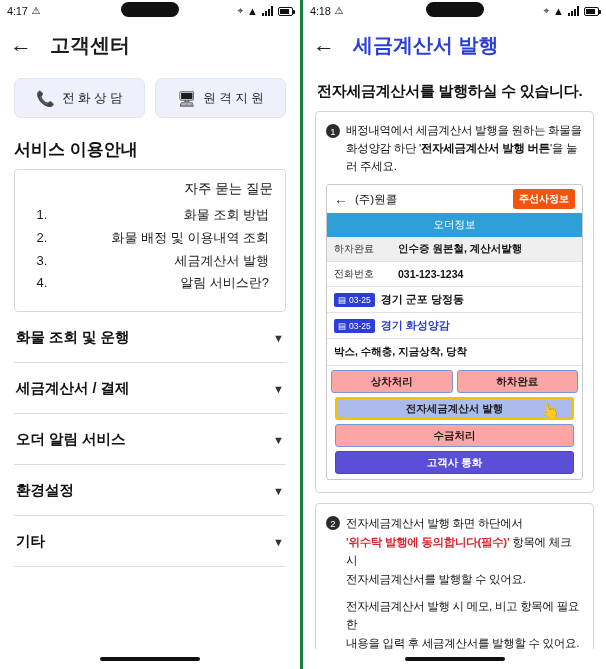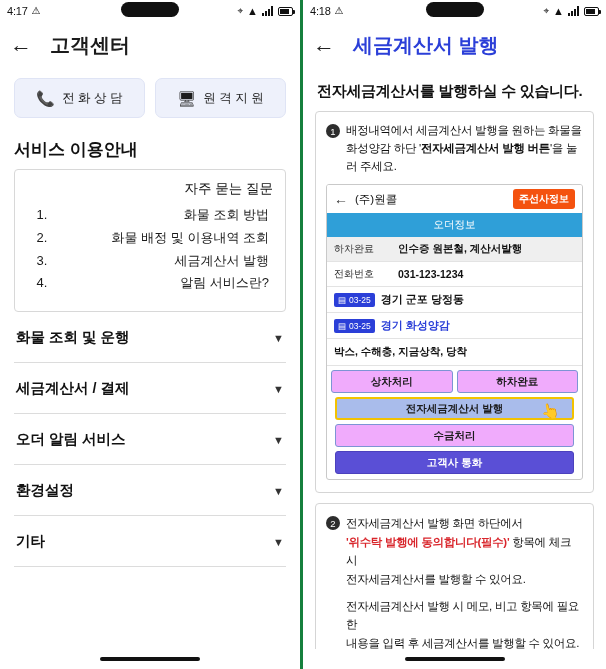--- a/index.html
+++ b/index.html
@@ -130,21 +130,21 @@
   .mock-row.grey { background: #efefef; }
   .date-chip {
     background: #2b3fd8; color: #fff; font-size: 8.5px; padding: 2px 4px;
     border-radius: 2px; display: inline-flex; align-items: center; gap: 3px;
   }
   .addr { font-size: 11px; font-weight: 700; color: #111; }
   .addr.blue { color: #2b3fd8; }
   .goods { font-size: 10.5px; font-weight: 700; color: #111; padding: 6px 7px; border-bottom: 1px solid #e3e3e3; }
   .btn-row { display: flex; gap: 4px; padding: 4px 4px 0; }
   .m-btn {
-    flex: 1; background: #f0abfc; color: #1c1c1c; font-size: 10.5px; font-weight: 700;
+    flex: 1; background: #fca5a5; color: #1c1c1c; font-size: 10.5px; font-weight: 700;
     border: 1px solid #7d94d4; border-radius: 3px; height: 23px;
     display: flex; align-items: center; justify-content: center; cursor: pointer;
   }
   .m-btn.wide { width: 100%; }
   .m-btn.highlight {
     background: #a9bceb; border: 2px solid #f3c200; position: relative;
   }
   .m-btn.purple { background: #5a4fd6; color: #fff; border-color: #4b41bd; }
   .m-btn.grey { background: #e9e9e9; color: #222; border-color: #cfcfcf; }
   .cursor {

